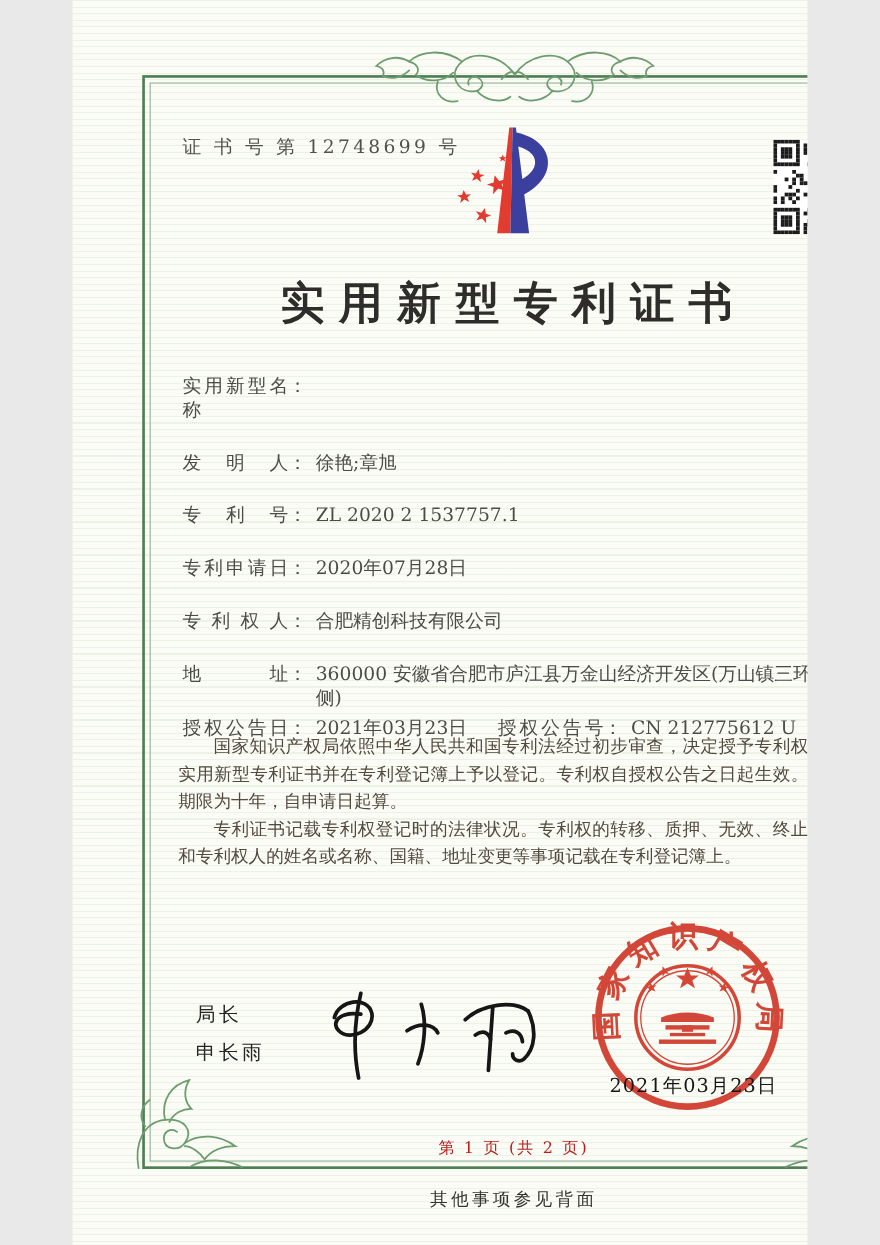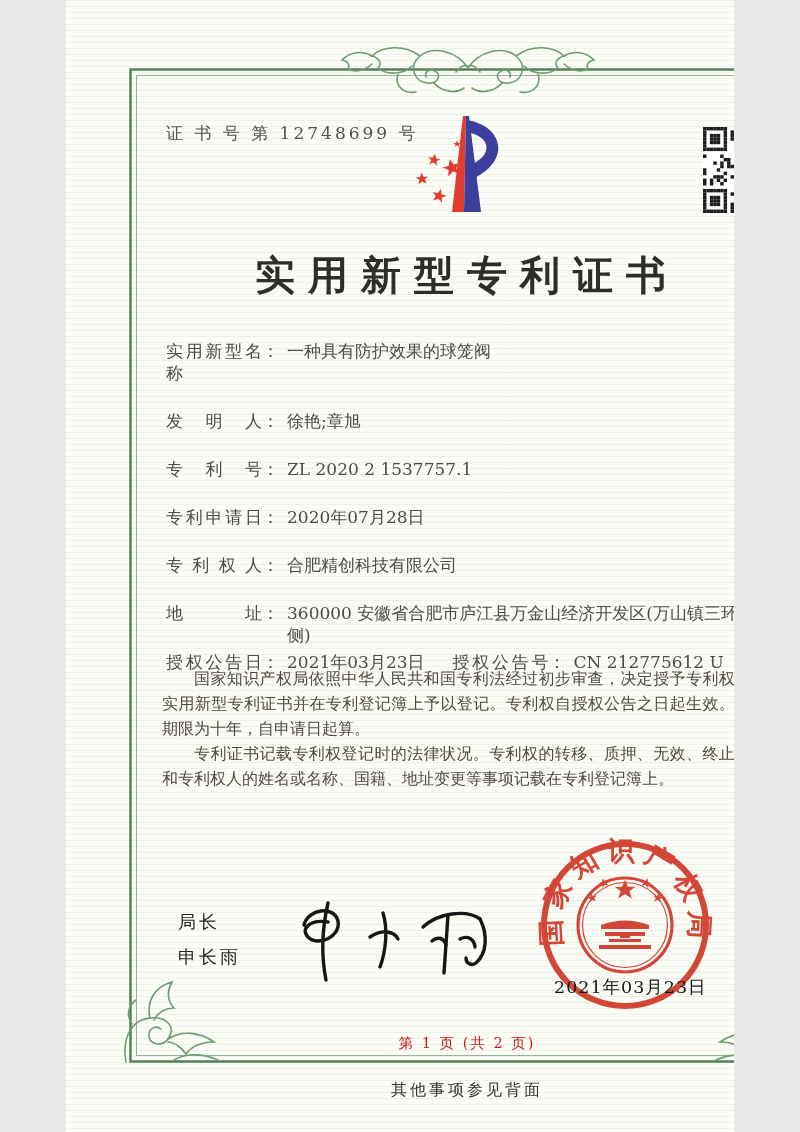--- a/index.html
+++ b/index.html
@@ -393,21 +393,20 @@
       <rect x="75.68" y="82.56" width="3.44" height="3.44" fill="#1c1c1c"></rect>
       <rect x="82.56" y="82.56" width="3.44" height="3.44" fill="#1c1c1c"></rect>
     </svg>
 
   <h1 class="abs title">实用新型专利证书</h1>
 
   <div class="abs fields">
     <div class="frow">
       <span class="flabel">实用新型名称</span>
         <span class="fcolon">：</span>
-      <span class="fvalue">一种具有防护效果的球笼阀</span>
     </div>
     <div class="frow">
       <span class="flabel">发明人</span>
         <span class="fcolon">：</span>
       <span class="fvalue">徐艳;章旭</span>
     </div>
     <div class="frow">
       <span class="flabel">专利号</span>
         <span class="fcolon">：</span>
       <span class="fvalue">ZL 2020 2 1537757.1</span>

